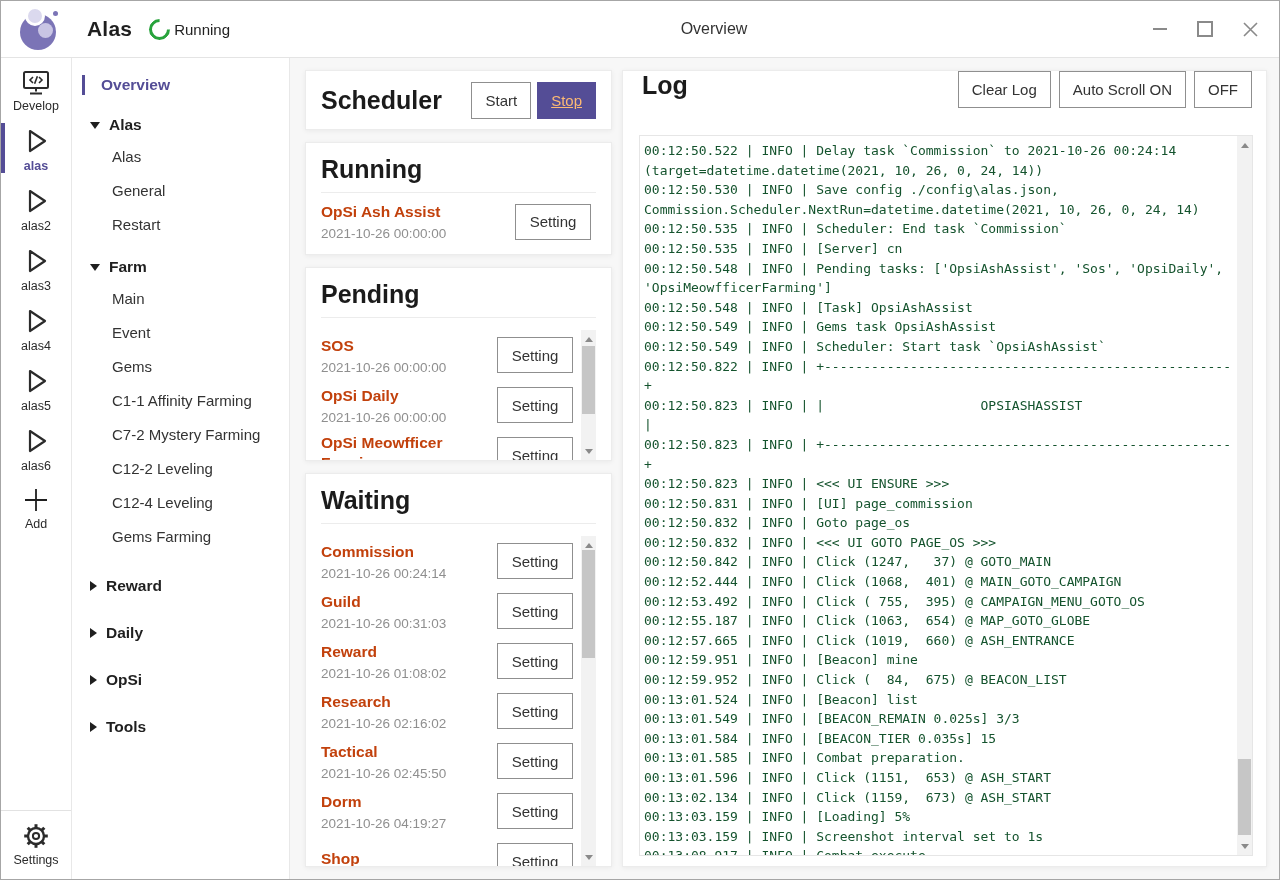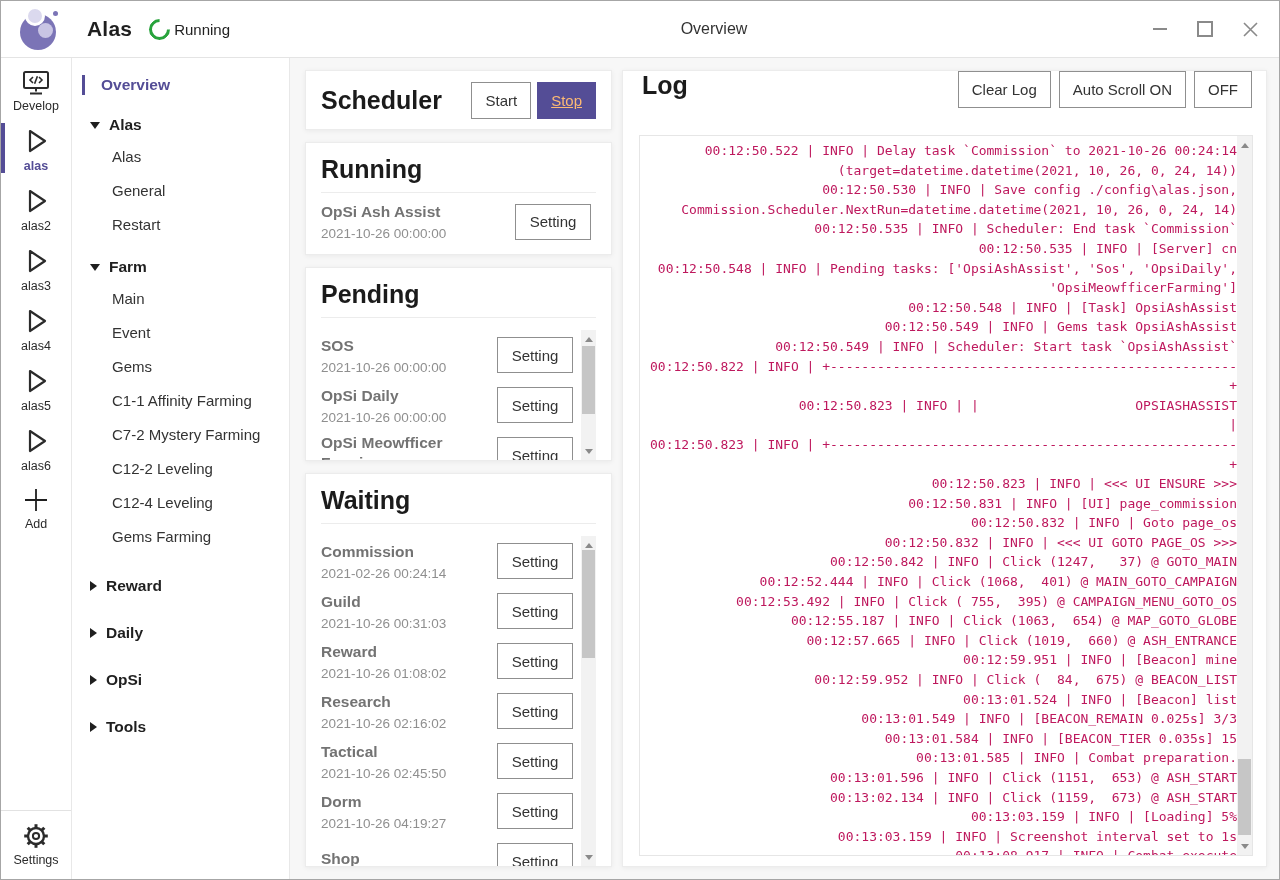--- a/index.html
+++ b/index.html
@@ -75,21 +75,21 @@
 
   .panel{display:flex;flex-direction:column;padding:12px 15px 0;overflow:hidden;}
   .panel .card-title{padding-bottom:8px;border-bottom:1px solid #ececec;}
   .running-card{height:113px;min-height:113px;}
   .pending-card{height:194px;min-height:194px;}
   .waiting-card{flex:1;min-height:0;}
   .task-list{position:relative;flex:1;overflow:hidden;margin-top:12px;}
   .task-row{display:flex;align-items:center;height:50px;padding-right:23px;}
   .running-card .task-row{margin-top:9px;padding-right:5px;height:auto;}
   .task-info{flex:1;min-width:0;padding-right:8px;}
-  .task-name{font-size:15.5px;font-weight:bold;color:#737373;line-height:20px;}
+  .task-name{font-size:15.5px;font-weight:bold;color:#c2410c;line-height:20px;}
   .task-time{font-size:13.5px;color:#8f8f8f;margin-top:4px;}
   .btn-setting{width:76px;min-width:76px;height:36px;padding:0;}
 
   
   .fsb{position:absolute;top:0;bottom:0;right:0;width:15px;background:#f2f2f2;cursor:pointer;}
   .fsb-up,.fsb-down{position:absolute;left:0;right:0;height:14px;display:flex;
     align-items:center;justify-content:center;}
   .fsb-up{top:2px;} .fsb-down{bottom:2px;}
   .arr-up{width:0;height:0;border-left:4px solid transparent;border-right:4px solid transparent;
     border-bottom:5px solid #8a8a8a;}
@@ -98,22 +98,22 @@
   .fsb-thumb{position:absolute;left:1px;right:1px;background:#c6c6c6;}
 
   
   .log-card{flex:1;display:flex;flex-direction:column;padding:0;}
   .log-header{height:64px;min-height:64px;display:flex;align-items:flex-start;padding:0 14px 0 19px;}
   .log-header .card-title{flex:1;}
   .log-buttons{display:flex;gap:8px;}
   .log-body{flex:1;margin:0 13px 10px 16px;border:1px solid #e6e6e6;position:relative;
     overflow:hidden;min-height:0;}
   .log-lines{position:absolute;left:0;top:0;right:15px;bottom:0;padding:5px 0 0 4px;
-    font-family:"DejaVu Sans Mono",monospace;font-size:13px;line-height:19.6px;color:#be185d;
-    overflow:hidden;text-align:right;}
+    font-family:"DejaVu Sans Mono",monospace;font-size:13px;line-height:19.6px;color:#14532d;
+    overflow:hidden;}
   .log-line{white-space:pre-wrap;word-wrap:break-word;}
 </style>
 </head>
 <body>
 
 <div class="window">
 
   <div class="titlebar">
     <div class="logo">
       <span class="c1"></span>
@@ -329,21 +329,21 @@
             </div>
           </div>
         </div>
 
         <div class="card panel waiting-card">
           <div class="card-title">Waiting</div>
           <div class="task-list">
             <div class="task-row">
               <div class="task-info">
                 <div class="task-name">Commission</div>
-                <div class="task-time">2021-02-26 00:24:14</div>
+                <div class="task-time">2021-10-26 00:24:14</div>
               </div>
               <button class="btn btn-setting">Setting</button>
             </div>
             <div class="task-row">
               <div class="task-info">
                 <div class="task-name">Guild</div>
                 <div class="task-time">2021-10-26 00:31:03</div>
               </div>
               <button class="btn btn-setting">Setting</button>
             </div>

